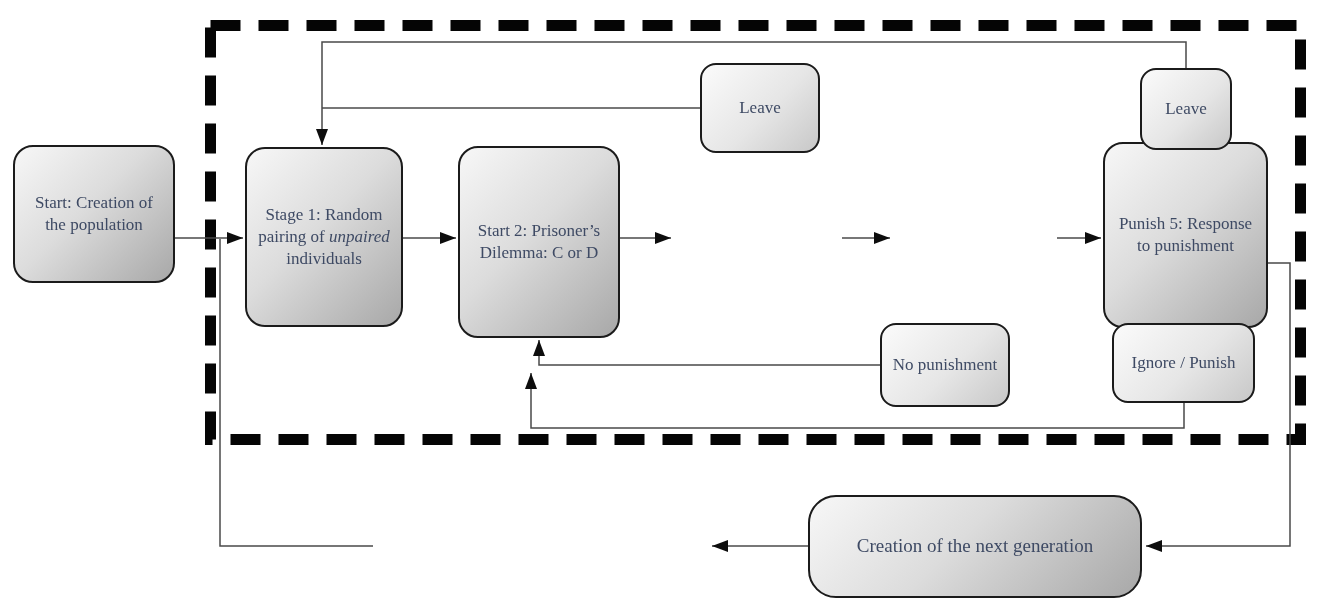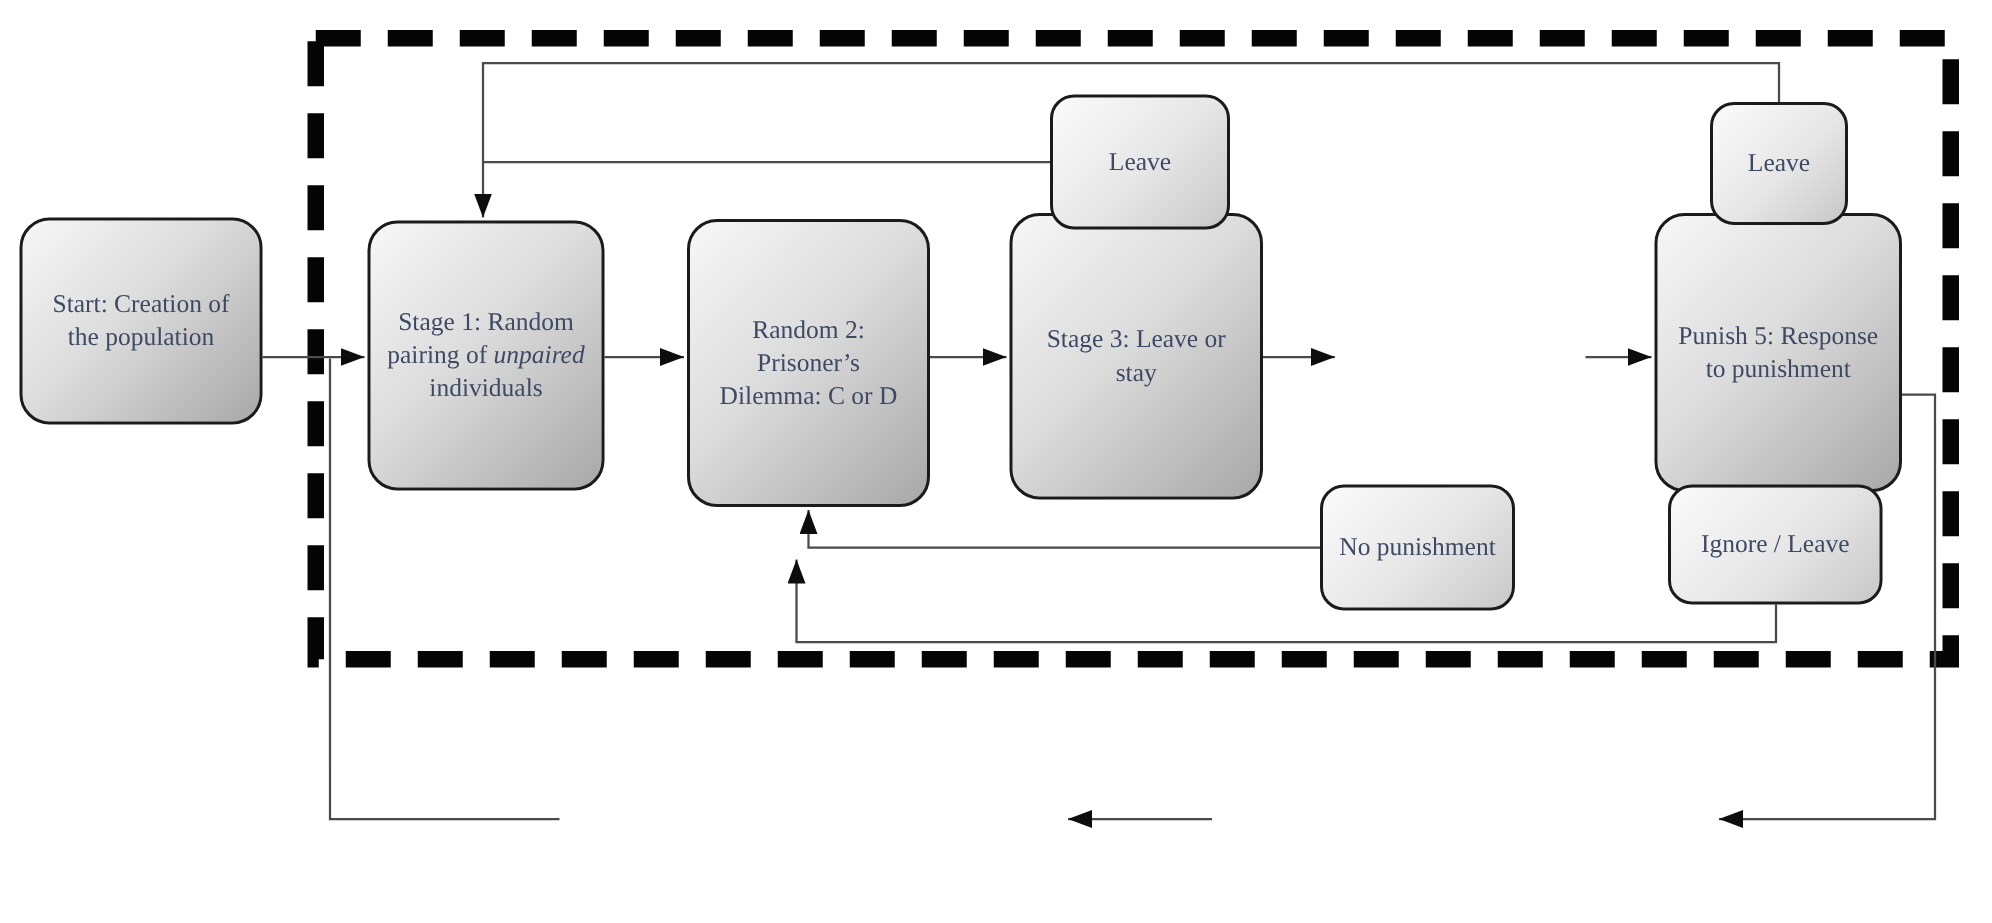--- a/index.html
+++ b/index.html
@@ -75,43 +75,43 @@
 
   <div class="node" style="left:245px;top:147px;width:158px;height:180px">
     <div class="node-label">
       <span>Stage 1: Random pairing of</span>
       <em>unpaired</em>
       <span>individuals</span>
     </div>
   </div>
 
   <div class="node" style="left:458px;top:146px;width:162px;height:192px">
-    <div class="node-label">Random 2: Prisoner’s Dilemma: C or D</div>
+    <div class="node-label">Start 2: Prisoner’s Dilemma: C or D</div>
   </div>
 
-  <div class="node" style="left:673px;top:142px;width:169px;height:191px">
-    <div class="node-label">Stage 3: Leave or stay</div>
-  </div>
 
 
   <div class="node" style="left:1103px;top:142px;width:165px;height:186px">
     <div class="node-label">Punish 5: Response to punishment</div>
   </div>
 
   <div class="node small" style="left:700px;top:63px;width:120px;height:90px">
     <div class="node-label">Leave</div>
   </div>
 
   <div class="node small" style="left:1140px;top:68px;width:92px;height:82px">
     <div class="node-label">Leave</div>
   </div>
 
   <div class="node small" style="left:880px;top:323px;width:130px;height:84px">
     <div class="node-label">No punishment</div>
   </div>
 
   <div class="node small" style="left:1112px;top:323px;width:143px;height:80px">
-    <div class="node-label">Ignore / Leave</div>
+    <div class="node-label">Ignore / Punish</div>
   </div>
 
 
+  <div class="node bottom" style="left:808px;top:495px;width:334px;height:103px">
+    <div class="node-label">Creation of the next generation</div>
+  </div>
 
 </div>
 
 </body></html>

